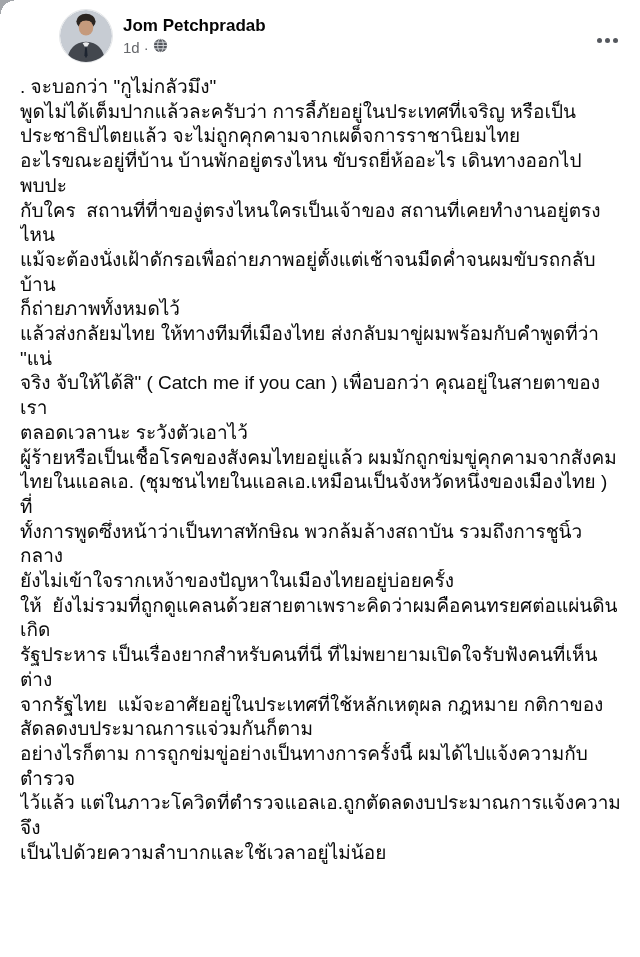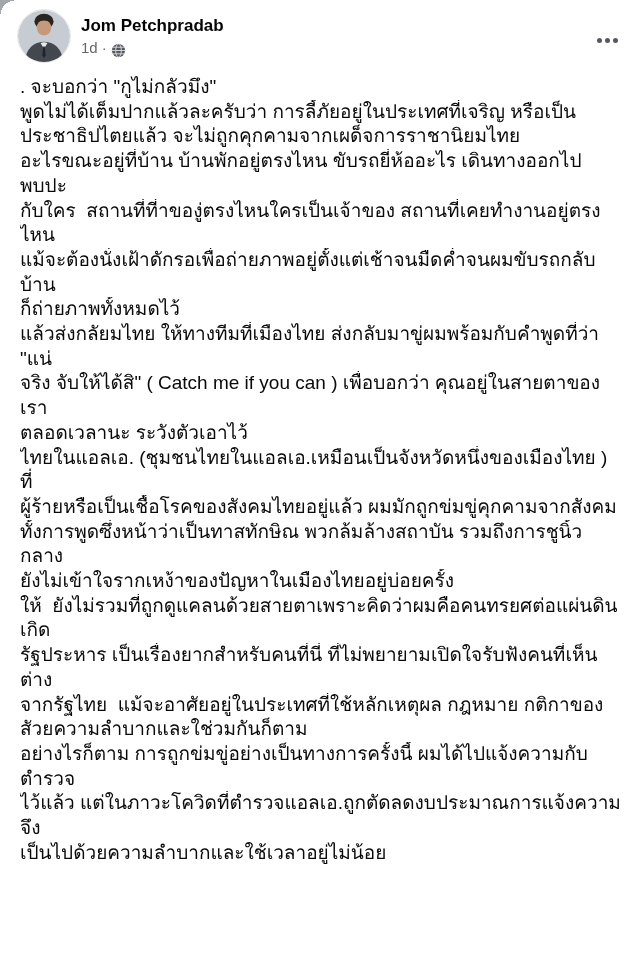--- a/index.html
+++ b/index.html
@@ -12,34 +12,35 @@
     overflow: hidden;
   }
   .corner-artifact {
     position: absolute; top: 0; left: 0; width: 14px; height: 14px;
     background: radial-gradient(circle at 14px 14px, transparent 13px, #a3a6aa 13px);
     z-index: 5;
   }
   .post-header {
     display: flex;
     align-items: flex-start;
-    padding: 9px 18px 0 17px;
+    padding: 9px 18px 0 11px;
+    margin-left: 48px;
   }
   .avatar {
     width: 54px; height: 54px; border-radius: 50%;
     overflow: hidden; flex: 0 0 54px;
     border: 1px solid #e4e6e8;
   }
   .avatar svg { display: block; width: 100%; height: 100%; }
   .header-text { margin-left: 10px; padding-top: 5px; }
   .author-name {
     font-size: 17px; font-weight: bold; color: #050505; line-height: 23px;
   }
   .meta {
-    display: flex; align-items: flex-end; gap: 4px;
+    display: flex; align-items: flex-start; gap: 4px;
     font-size: 15px; color: #65676b; line-height: 20px; margin-top: 1px;
   }
   .globe { display: inline-flex; align-items: center; }
   .globe svg { width: 15px; height: 15px; display: block; }
   .menu-button {
     margin-left: auto; padding: 20px 4px 8px 8px; cursor: pointer;
   }
   .dots { display: inline-flex; gap: 3px; }
   .dots i {
     width: 5px; height: 5px; border-radius: 50%; background: #55585e; display: block;
@@ -105,26 +106,26 @@
       <div class="post-line">. จะบอกว่า "กูไม่กลัวมึง"</div>
       <div class="post-line">พูดไม่ได้เต็มปากแล้วละครับว่า การลี้ภัยอยู่ในประเทศที่เจริญ หรือเป็น</div>
       <div class="post-line">ประชาธิปไตยแล้ว จะไม่ถูกคุกคามจากเผด็จการราชานิยมไทย</div>
       <div class="post-line">อะไรขณะอยู่ที่บ้าน บ้านพักอยู่ตรงไหน ขับรถยี่ห้ออะไร เดินทางออกไปพบปะ</div>
       <div class="post-line">กับใคร  สถานที่ที่าของู่ตรงไหนใครเป็นเจ้าของ สถานที่เคยทำงานอยู่ตรงไหน</div>
       <div class="post-line">แม้จะต้องนั่งเฝ้าดักรอเพื่อถ่ายภาพอยู่ตั้งแต่เช้าจนมืดค่ำจนผมขับรถกลับบ้าน</div>
       <div class="post-line">ก็ถ่ายภาพทั้งหมดไว้</div>
       <div class="post-line">แล้วส่งกลัยมไทย ให้ทางทีมที่เมืองไทย ส่งกลับมาขู่ผมพร้อมกับคำพูดที่ว่า "แน่</div>
       <div class="post-line">จริง จับให้ได้สิ" ( Catch me if you can ) เพื่อบอกว่า คุณอยู่ในสายตาของเรา</div>
       <div class="post-line">ตลอดเวลานะ ระวังตัวเอาไว้</div>
+      <div class="post-line">ผู้ร้ายหรือเป็นเชื้อโรคของสังคมไทยอยู่แล้ว ผมมักถูกข่มขู่คุกคามจากสังคม</div>
       <div class="post-line">ไทยในแอลเอ. (ชุมชนไทยในแอลเอ.เหมือนเป็นจังหวัดหนึ่งของเมืองไทย ) ที่</div>
-      <div class="post-line">ผู้ร้ายหรือเป็นเชื้อโรคของสังคมไทยอยู่แล้ว ผมมักถูกข่มขู่คุกคามจากสังคม</div>
       <div class="post-line">ทั้งการพูดซึ่งหน้าว่าเป็นทาสทักษิณ พวกล้มล้างสถาบัน รวมถึงการชูนิ้วกลาง</div>
       <div class="post-line">ยังไม่เข้าใจรากเหง้าของปัญหาในเมืองไทยอยู่บ่อยครั้ง</div>
       <div class="post-line">ให้  ยังไม่รวมที่ถูกดูแคลนด้วยสายตาเพราะคิดว่าผมคือคนทรยศต่อแผ่นดินเกิด</div>
       <div class="post-line">รัฐประหาร เป็นเรื่องยากสำหรับคนที่นี่ ที่ไม่พยายามเปิดใจรับฟังคนที่เห็นต่าง</div>
       <div class="post-line">จากรัฐไทย  แม้จะอาศัยอยู่ในประเทศที่ใช้หลักเหตุผล กฎหมาย กติกาของ</div>
-      <div class="post-line">สัวยความลำบากและใช่วมกันก็ตาม</div>
+      <div class="post-line">สัดลดงบประมาณการแจ่วมกันก็ตาม</div>
       <div class="post-line">อย่างไรก็ตาม การถูกข่มขู่อย่างเป็นทางการครั้งนี้ ผมได้ไปแจ้งความกับตำรวจ</div>
       <div class="post-line">ไว้แล้ว แต่ในภาวะโควิดที่ตำรวจแอลเอ.ถูกตัดลดงบประมาณการแจ้งความจึง</div>
       <div class="post-line">เป็นไปด้วยความลำบากและใช้เวลาอยู่ไม่น้อย</div>
     </div>
 
 </div>
 
 </body></html>

